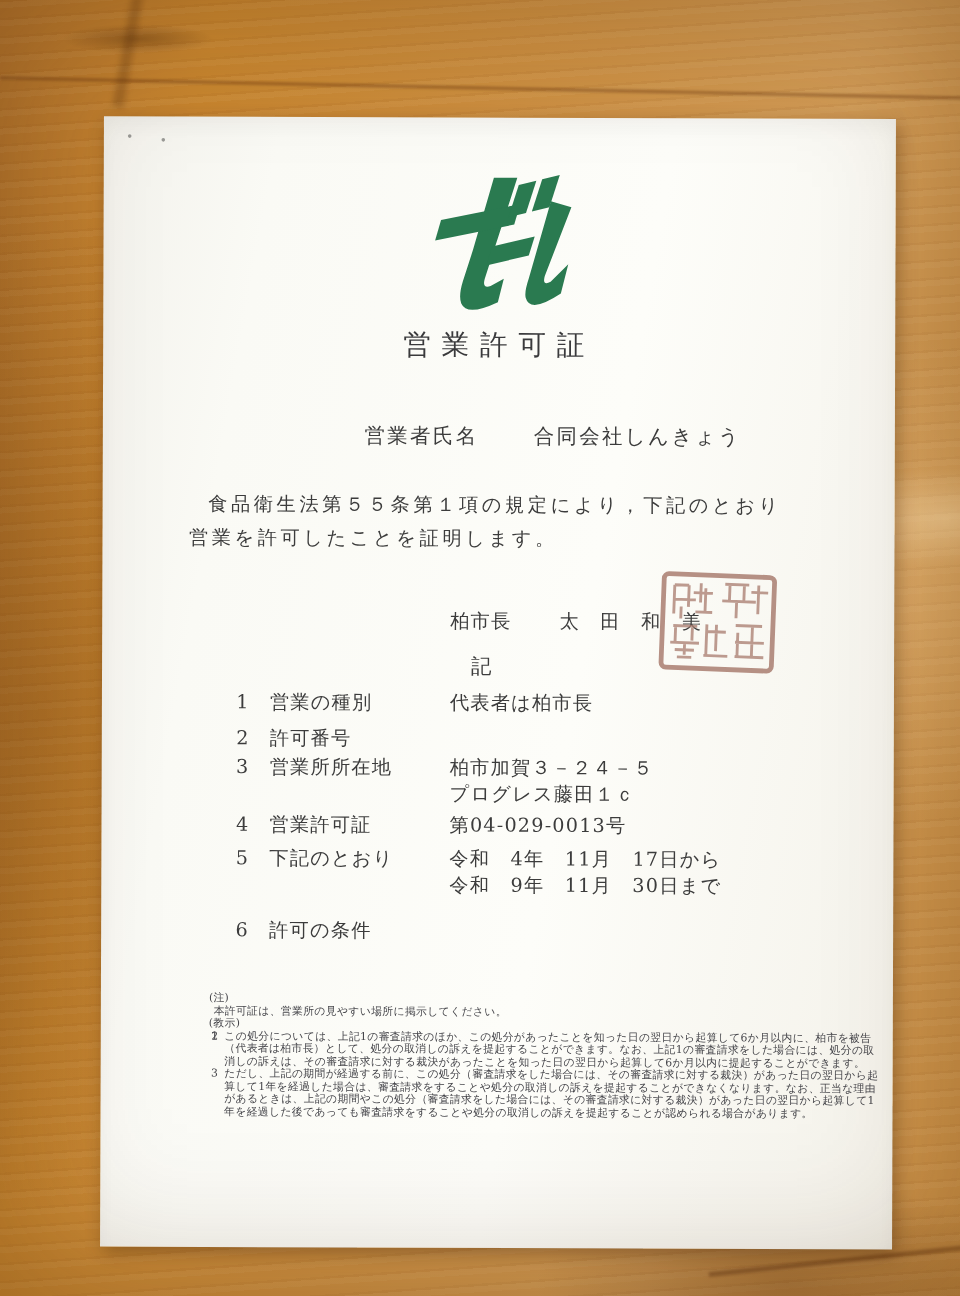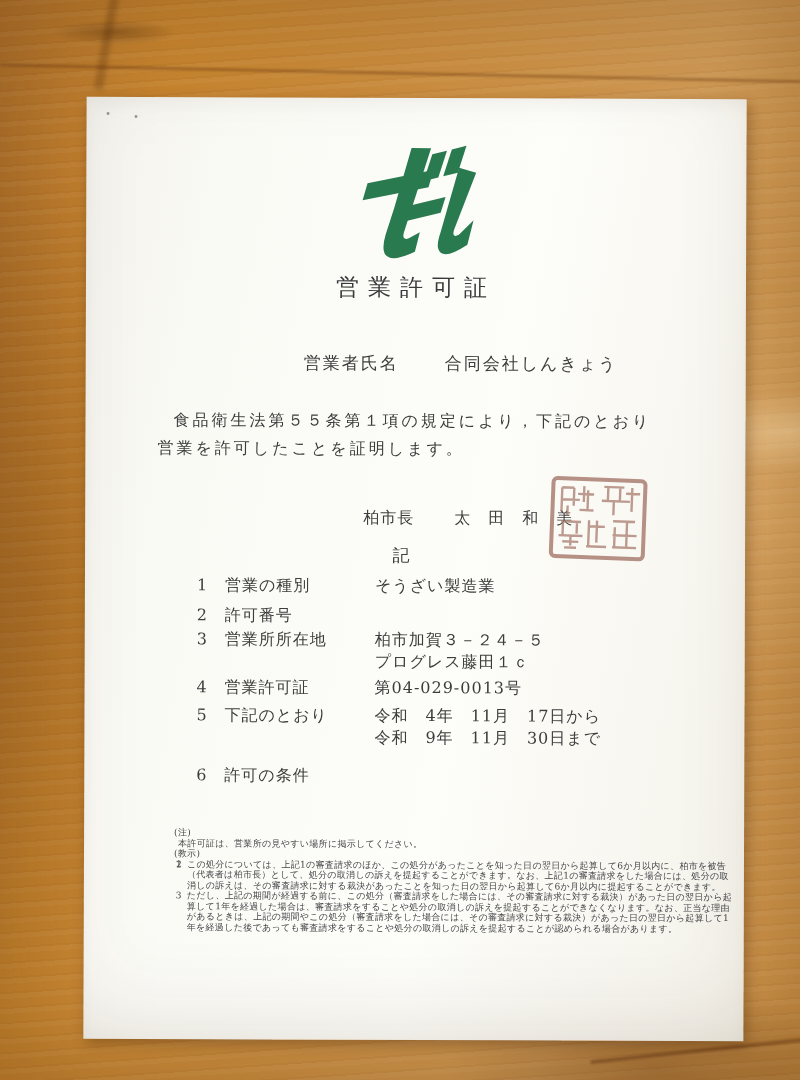--- a/index.html
+++ b/index.html
@@ -61,21 +61,21 @@
   .body-par{
     position:absolute;top:309px;left:72px;width:500px;
     font-size:16px;letter-spacing:3px;line-height:28px;
   }
   .body-par .l1{text-indent:1em;}
   .issue-date{
     position:absolute;top:368px;left:120px;
     font-size:15px;letter-spacing:1.5px;
   }
   .mayor-row{
-    position:absolute;top:410px;left:278px;
+    position:absolute;top:410px;left:290px;
     display:flex;gap:40px;font-size:16px;letter-spacing:1px;
   }
   .stamp{
     position:absolute;left:464px;top:378px;width:98px;height:84px;
     transform:rotate(2deg);opacity:0.85;
   }
   .record-mark{
     position:absolute;top:446px;left:0;width:100%;text-align:center;
     font-size:17px;transform:translateX(-14px);
   }
@@ -153,21 +153,21 @@
         <path d="M14 66 H30 M16 72 H28"></path>
       </g>
     </svg>
 
     <div class="record-mark">記</div>
 
     <div class="items">
       <div class="item-row mb8">
         <span class="num">1</span>
         <span><span>営業の種別</span></span>
-        <span><span>そうざい製造業</span></span>
+        <span><span>代表者は柏市長</span></span>
       </div>
       <div class="item-row mb2">
         <span class="num">2</span>
         <span><span>許可番号</span></span>
       </div>
       <div class="item-row mb4">
         <span class="num">3</span>
         <span><span>営業所所在地</span></span>
         <span>
           <div>柏市加賀３－２４－５</div>

